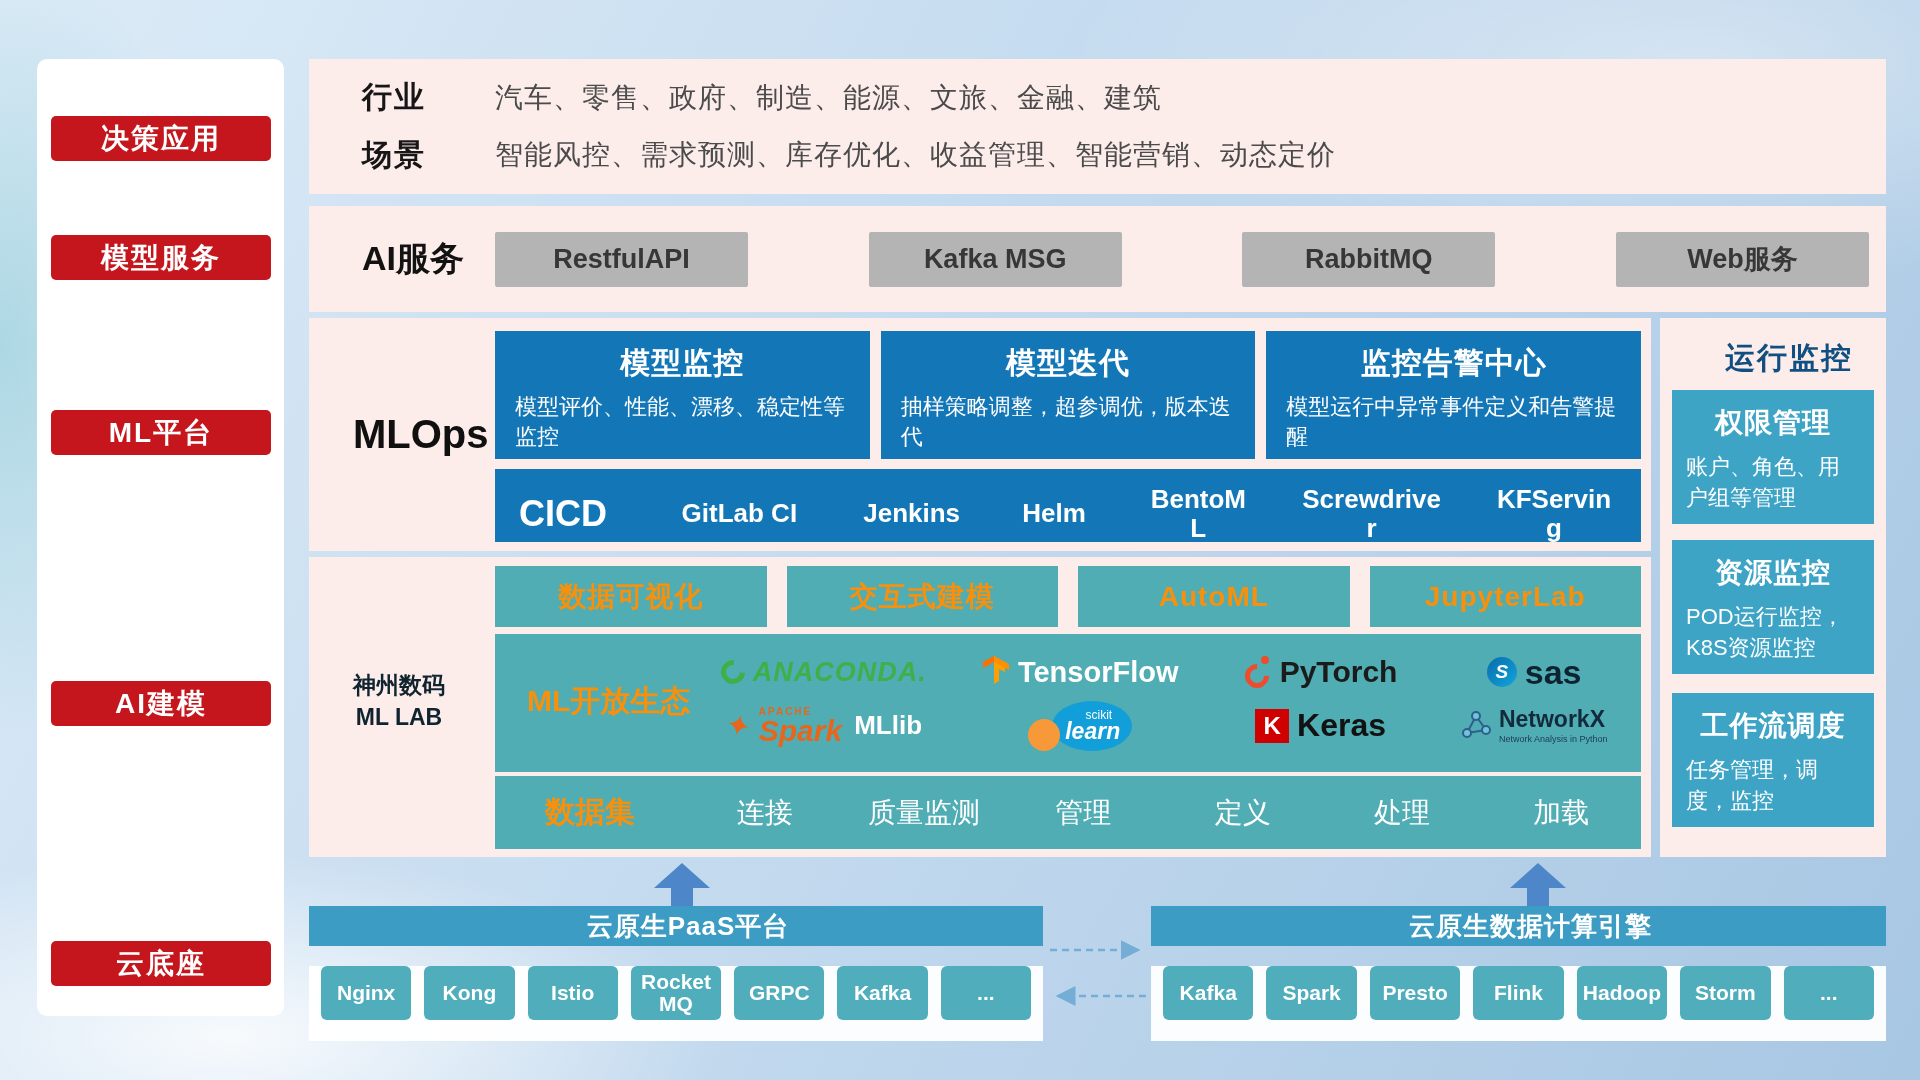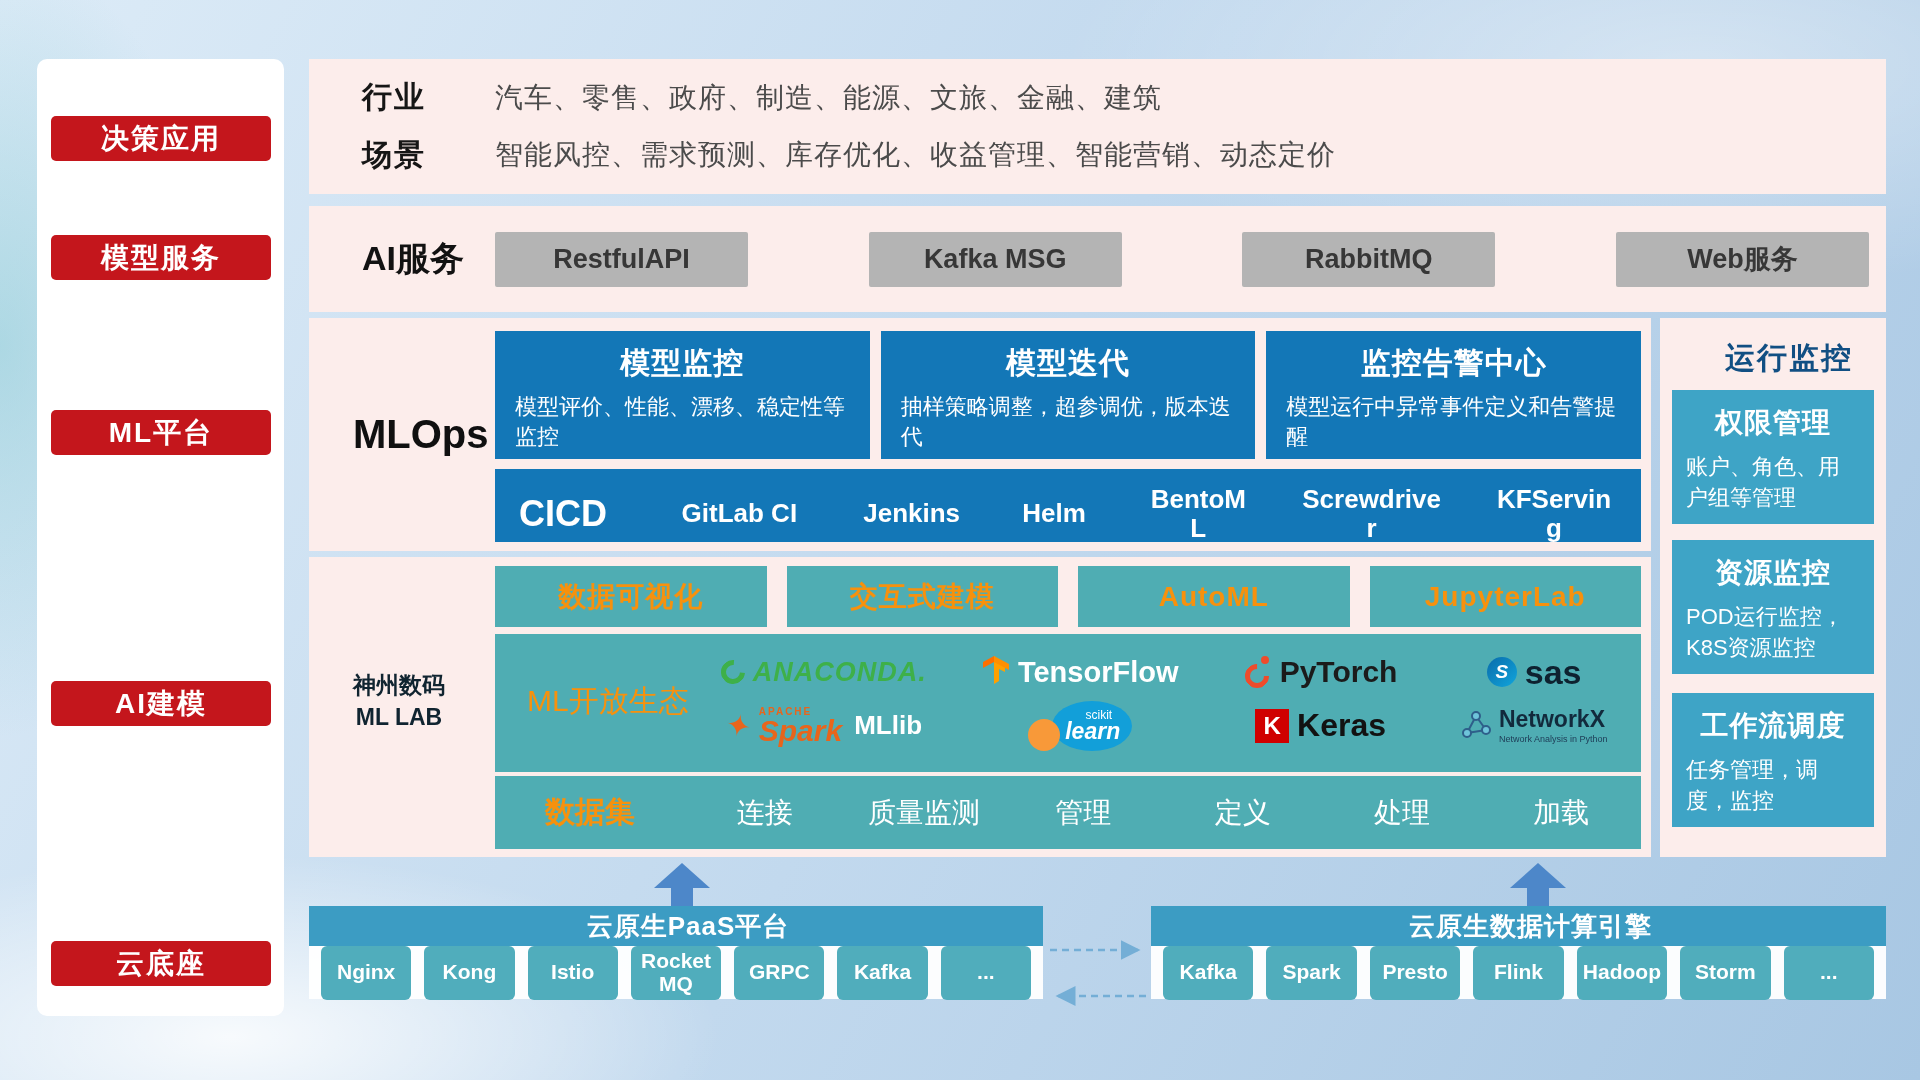--- a/index.html
+++ b/index.html
@@ -66,21 +66,21 @@
 
   
   .row-mllab { left:309px; top:557px; width:1342px; height:300px; }
   .mllab-label { position:absolute; left:15px; top:112px; width:150px; text-align:center;
                  font-size:23px; font-weight:bold; color:#102430; line-height:1.4; }
   .mllab-topbtns { position:absolute; left:186px; top:9px; right:10px; height:61px; display:flex; gap:20px;border-radius:18px; }
   .teal-btn { flex:1; background:#4fadb3; display:flex; align-items:center; justify-content:center;
               font-size:28px; font-weight:bold; color:#f7910d; letter-spacing:1px; }
   .eco-box { position:absolute; left:186px; top:77px; right:10px; height:138px;
              background:#4fadb3; display:flex; align-items:center; }
-  .eco-label { font-size:30px; font-weight:normal; color:#f7910d; margin:0 6px 4px 32px; width:168px; }
+  .eco-label { font-size:30px; font-weight:bold; color:#f7910d; margin:0 6px 4px 32px; width:168px; }
   .logo-grid { flex:1; display:grid; grid-template-columns:1.15fr 1.25fr 1fr 1fr;
                row-gap:6px; align-items:center; }
   .logo { display:flex; align-items:center; justify-content:center; gap:8px; }
 
   .ana-ring { width:24px; height:24px; border:5px solid #3eb049; border-radius:50%;
               border-right-color:transparent; transform:rotate(-40deg); }
   .ana-text { font-size:27px; font-weight:bold; color:#3eb049; letter-spacing:1px;font-style:italic; }
 
   .tf-text { font-size:29px; font-weight:bold; color:#fff; }
 
@@ -135,22 +135,22 @@
   
   .up-arrow { position:absolute; width:56px; }
   .up-arrow .tri { display:block; width:0; height:0; margin:0 auto;
                    border-left:28px solid transparent; border-right:28px solid transparent;
                    border-bottom:25px solid #4d87c9; }
   .up-arrow .stem { display:block; width:22px; height:19px; margin:0 auto; background:#4d87c9; }
 
   .stack-group { position:absolute; top:906px; }
   .stack-header { height:40px; background:#3c9cc3; color:#fff; font-size:26px; font-weight:bold;
                   letter-spacing:1px; display:flex; align-items:center; justify-content:center;padding-left:24px; }
-  .stack-body { height:53px; background:rgba(255,255,255,.95); display:flex; align-items:center;
-                gap:13px; padding:0 12px; }
+  .stack-body { height:75px; background:rgba(255,255,255,.95); display:flex; 
+                gap:13px; padding:0 12px;margin-top:20px; }
   .tech-chip { width:91px; height:54px; background:#50adbc; border-radius:6px; color:#fff;
                font-size:21px; font-weight:bold; text-align:center; line-height:1.05;
                display:flex; align-items:center; justify-content:center; word-break:break-all; padding:0 3px; }
   .dash-arrows { position:absolute; }
 </style>
 </head>
 <body>
 
 <div class="canvas">
 

